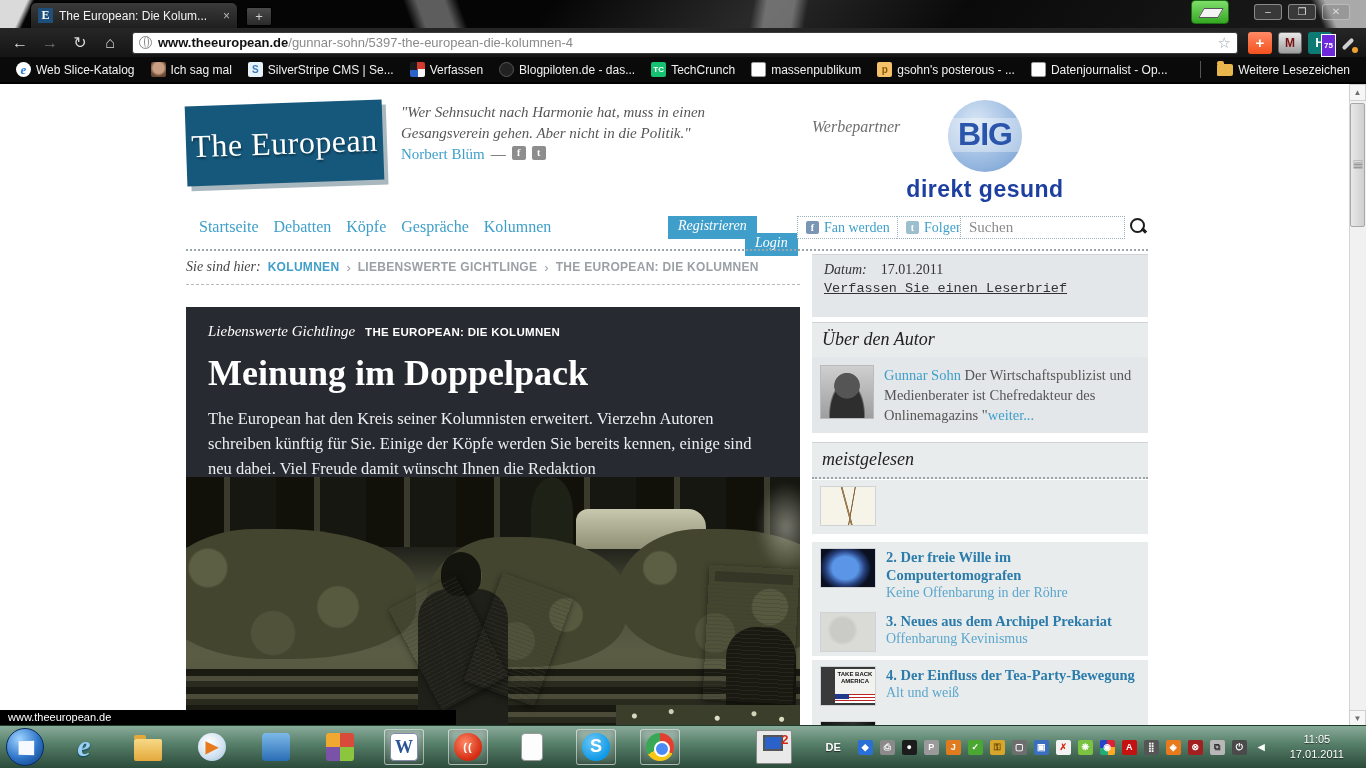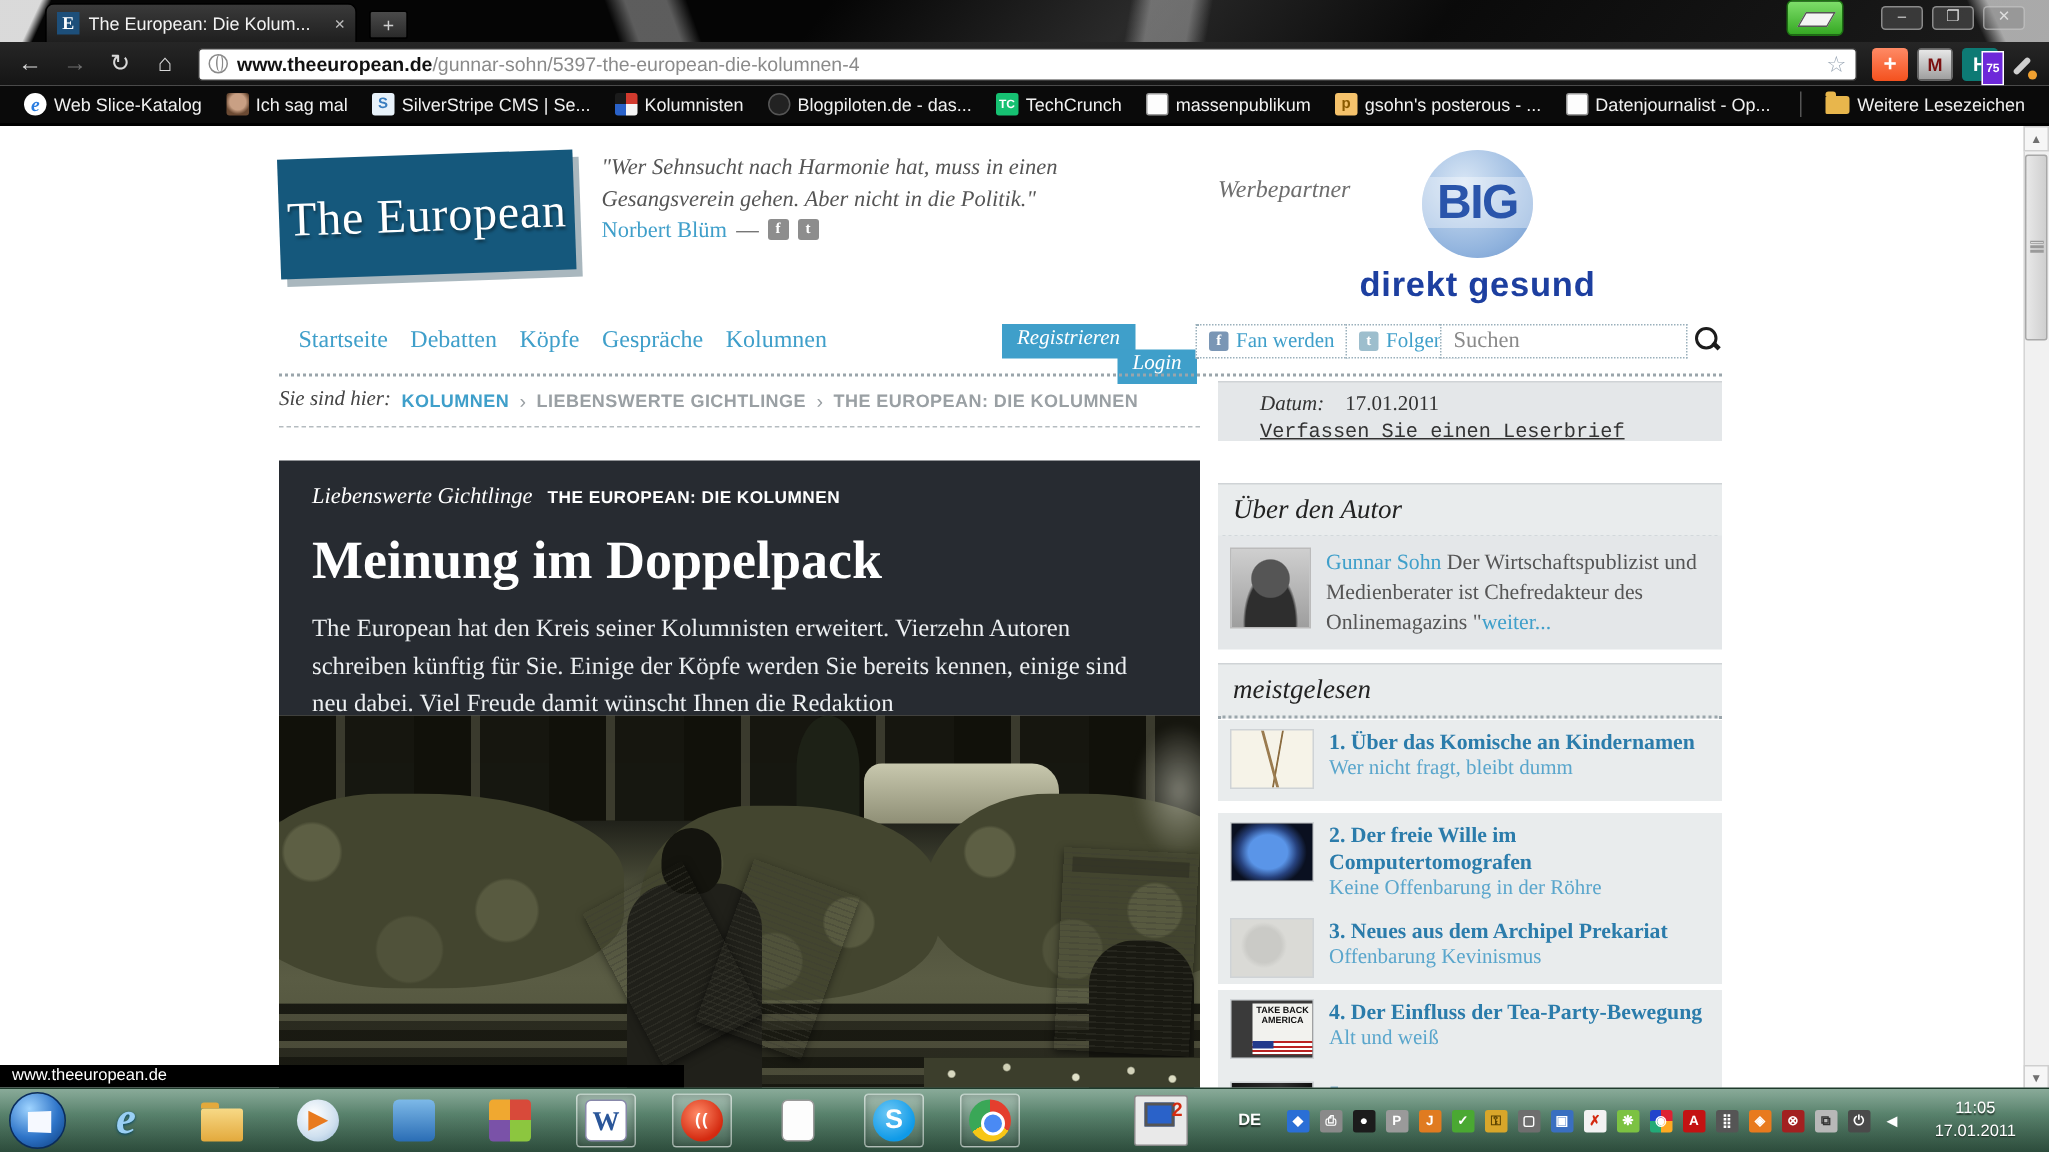--- a/index.html
+++ b/index.html
@@ -134,21 +134,21 @@
   .n1a { left:225px; top:108px; width:75px; height:115px; transform:rotate(-28deg); }
   .n1b { left:295px; top:105px; width:75px; height:115px; transform:rotate(20deg); }
   .n2 { left:520px; top:90px; width:90px; height:135px; transform:rotate(3deg); padding:6px; }
   .n2:before { content:""; display:block; height:10px; background:rgba(40,40,30,.5); margin-bottom:4px; }
   .smoke { left:570px; top:5px; width:60px; height:90px; background:radial-gradient(ellipse, rgba(220,220,205,.5), transparent 70%); filter:blur(3px); }
   .flowers { left:430px; top:228px; width:184px; height:22px;
      background:radial-gradient(circle at 10% 50%, #d8d8c0 0 2px, transparent 3px), radial-gradient(circle at 30% 30%, #cfcfb5 0 2px, transparent 3px), radial-gradient(circle at 55% 60%, #e0e0c8 0 2px, transparent 3px), radial-gradient(circle at 75% 40%, #d2d2ba 0 2px, transparent 3px), radial-gradient(circle at 90% 65%, #dcdcc2 0 2px, transparent 3px), #3c3e2c; }
 
   
   .side-box { left:812px; width:336px; background:#e4e7e9; border-top:1px solid #cfd3d6; }
-  .datebox { top:252px; height:40px; padding:7px 28px; }
+  .datebox { top:252px; height:63px; padding:7px 12px; }
   .date-row { font-family:"Liberation Serif",serif; font-size:14px; color:#333; }
   .date-row .lbl { font-style:italic; margin-right:14px; }
   .letter-link { font-family:Liberation Mono, monospace; font-size:13.5px; color:#333; text-decoration:underline; display:inline-block; margin-top:3px; }
 
   .side-head { left:812px; width:336px; background:#e9eced; border-top:1px solid #cfd3d6; padding:6px 10px 7px; font-family:"Liberation Serif",serif; font-style:italic; font-size:18px; color:#222; border-bottom:2px dotted #9aa5ab; }
   .author-head { top:320px; }
   .author-box { top:355px; height:76px; padding:8px; display:flex; gap:10px; border-top:none; }
   .author-photo { width:54px; height:54px; flex:0 0 auto; background:radial-gradient(circle at 50% 38%, #555 0 30%, transparent 32%), radial-gradient(ellipse at 50% 95%, #2e2e2e 0 45%, transparent 50%), linear-gradient(#cfcfcf,#9e9e9e); border:1px solid #bbb; }
   .author-text { font-family:"Liberation Serif",serif; font-size:14.5px; line-height:20px; color:#555; }
   .author-text a { color:#3f9fca; text-decoration:none; }
@@ -253,21 +253,21 @@
     <div class="bm">
         <span class="bm-ico i-face"></span>
         <span>Ich sag mal</span>
       </div>
     <div class="bm">
         <span class="bm-ico i-ss">S</span>
         <span>SilverStripe CMS | Se...</span>
       </div>
     <div class="bm">
         <span class="bm-ico i-grid"></span>
-        <span>Kolumnisten</span>
+        <span>Verfassen</span>
       </div>
     <div class="bm">
         <span class="bm-ico i-dark"></span>
         <span>Blogpiloten.de - das...</span>
       </div>
     <div class="bm">
         <span class="bm-ico i-tc">TC</span>
         <span>TechCrunch</span>
       </div>
     <div class="bm">
@@ -380,24 +380,20 @@
     <div class="abs side-head author-head" style="top:238px;">Über den Autor</div>
     <div class="abs side-box author-box" style="top:273px;">
       <div class="author-photo"></div>
       <div class="author-text"><a href="#">Gunnar Sohn</a><span> Der Wirtschaftspublizist und Medienberater ist Chefredakteur des Onlinemagazins "</span><a href="#">weiter...</a></div>
     </div>
 
     <div class="abs side-head most-head" style="top:358px;">meistgelesen</div>
 
     <div class="abs mr-item" style="top:396px; height:54px;">
       <div class="mr-thumb t1"></div>
-      <div class="mr-text">
-          <a href="#" class="mr-title">1. Über das Komische an Kindernamen</a>
-          <a href="#" class="mr-sub">Wer nicht fragt, bleibt dumm</a>
-        </div>
     </div>
     <div class="abs mr-item" style="top:458px; height:66px;">
       <div class="mr-thumb t2"></div>
       <div class="mr-text">
           <a href="#" class="mr-title">2. Der freie Wille im Computertomografen</a>
           <a href="#" class="mr-sub">Keine Offenbarung in der Röhre</a>
         </div>
     </div>
     <div class="abs mr-item" style="top:522px; height:50px;">
       <div class="mr-thumb t3"></div>

